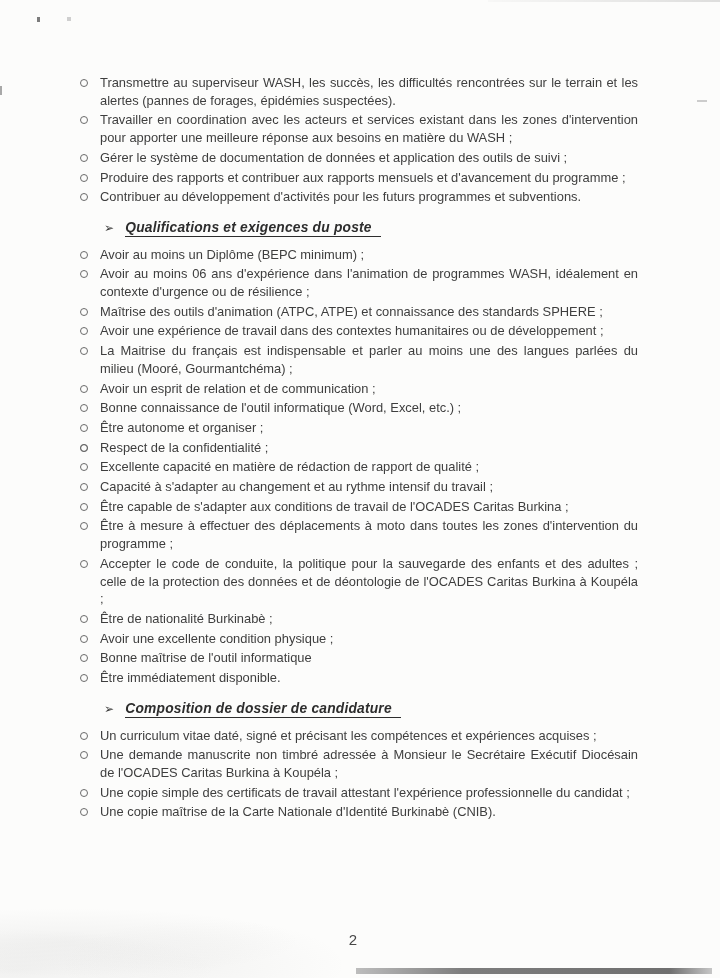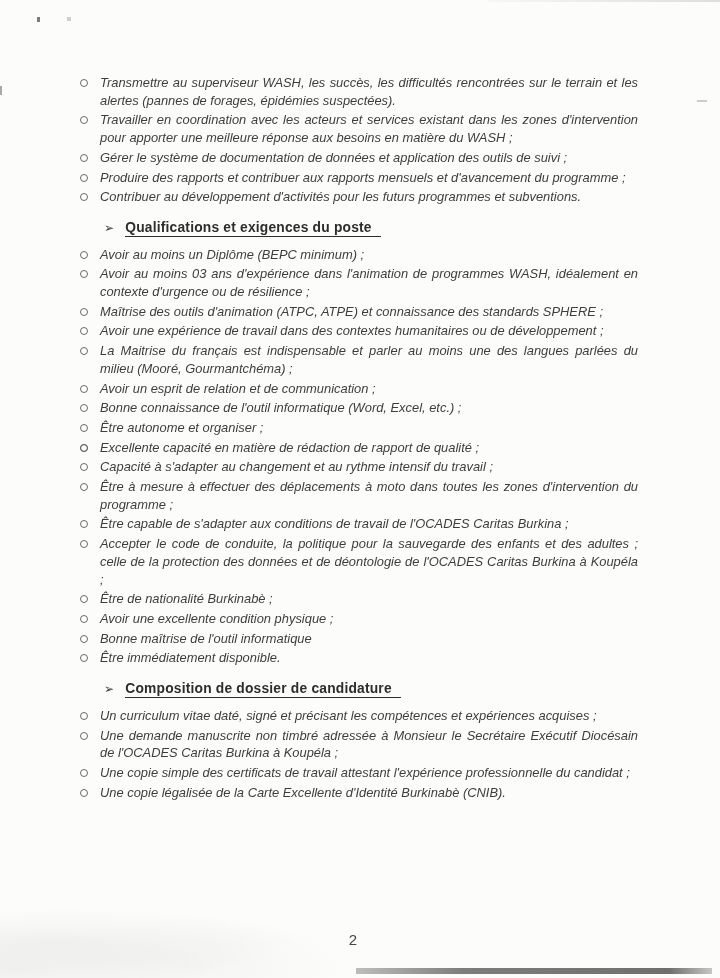--- a/index.html
+++ b/index.html
@@ -7,28 +7,28 @@
     width:720px; height:978px;
     background:#fcfcfb;
     font-family:"Liberation Sans","DejaVu Sans",sans-serif;
     position:relative; overflow:hidden;
   }
   .content {
     position:absolute; left:78px; top:74px; width:560px;
     color:#3e3e3e; font-size:12.9px; line-height:17.7px;
   }
   ul.list { list-style:none; margin:0; padding:0; }
-  li.item { position:relative; padding-left:22px; text-align:justify; margin-bottom:2px;font-style:italic; }
+  li.item { position:relative; padding-left:22px; text-align:justify; margin-bottom:2px; }
   li.item .b {
     position:absolute; left:2px; top:5px; width:6px; height:6px;
     border:1.3px solid #6b6b6b; border-radius:50%; background:transparent;
   }
   .heading { margin:13px 0 8px 26px; font-weight:bold; color:#2d2d2d; font-size:13.8px; letter-spacing:.2px; }
   .heading .arrow { margin-right:11px; font-weight:normal; font-size:12px; color:#3a3a3a; }
-  .heading .htext { border-bottom:1.6px solid #2d2d2d; padding-bottom:1px; padding-right:9px; }
+  .heading .htext { border-bottom:1.6px solid #2d2d2d; padding-bottom:1px; padding-right:9px;font-style:italic; }
   .page-number { position:absolute; left:0; top:931px; width:706px; text-align:center; font-size:15px; color:#474747; }
   .bottom-bar {
     position:absolute; left:356px; top:968px; width:356px; height:6px;
     background:linear-gradient(to right,#bdbdbd,#7d7d7d 30%,#6f6f6f 88%,#c6c6c6);
   }
   .top-edge {
     position:absolute; left:488px; top:0; width:232px; height:2px;
     background:linear-gradient(to right, rgba(0,0,0,0.02), rgba(0,0,0,0.12));
   }
   .speck { position:absolute; }
@@ -63,46 +63,47 @@
     <li class="item"><span class="b"></span><span>Produire des rapports et contribuer aux rapports mensuels et d'avancement du programme ;</span></li>
     <li class="item"><span class="b"></span><span>Contribuer au développement d'activités pour les futurs programmes et subventions.</span></li>
   </ul>
 
   <div class="heading">
     <span class="arrow">➢</span><span class="htext">Qualifications et exigences du poste</span>
   </div>
 
   <ul class="list">
     <li class="item"><span class="b"></span><span>Avoir au moins un Diplôme (BEPC minimum) ;</span></li>
-    <li class="item"><span class="b"></span><span>Avoir au moins 03 ans d'expérience dans l'animation de programmes WASH, idéalement en contexte d'urgence ou de résilience ;</span></li>
+    <li class="item"><span class="b"></span><span>Avoir au moins 06 ans d'expérience dans l'animation de programmes WASH, idéalement en contexte d'urgence ou de résilience ;</span></li>
     <li class="item"><span class="b"></span><span>Maîtrise des outils d'animation (ATPC, ATPE) et connaissance des standards SPHERE ;</span></li>
     <li class="item"><span class="b"></span><span>Avoir une expérience de travail dans des contextes humanitaires ou de développement ;</span></li>
     <li class="item"><span class="b"></span><span>La Maitrise du français est indispensable et parler au moins une des langues parlées du milieu (Mooré, Gourmantchéma) ;</span></li>
     <li class="item"><span class="b"></span><span>Avoir un esprit de relation et de communication ;</span></li>
     <li class="item"><span class="b"></span><span>Bonne connaissance de l'outil informatique (Word, Excel, etc.) ;</span></li>
     <li class="item"><span class="b"></span><span>Être autonome et organiser ;</span></li>
     <li class="item"><span class="b"></span></li>
+    <li class="item"><span class="b"></span><span>Respect de la confidentialité ;</span></li>
     <li class="item"><span class="b"></span><span>Excellente capacité en matière de rédaction de rapport de qualité ;</span></li>
     <li class="item"><span class="b"></span><span>Capacité à s'adapter au changement et au rythme intensif du travail ;</span></li>
+    <li class="item"><span class="b"></span><span>Être capable de s'adapter aux conditions de travail de l'OCADES Caritas Burkina ;</span></li>
     <li class="item"><span class="b"></span><span>Être à mesure à effectuer des déplacements à moto dans toutes les zones d'intervention du programme ;</span></li>
-    <li class="item"><span class="b"></span><span>Être capable de s'adapter aux conditions de travail de l'OCADES Caritas Burkina ;</span></li>
     <li class="item"><span class="b"></span><span>Accepter le code de conduite, la politique pour la sauvegarde des enfants et des adultes ; celle de la protection des données et de déontologie de l'OCADES Caritas Burkina à Koupéla ;</span></li>
     <li class="item"><span class="b"></span><span>Être de nationalité Burkinabè ;</span></li>
     <li class="item"><span class="b"></span><span>Avoir une excellente condition physique ;</span></li>
     <li class="item"><span class="b"></span><span>Bonne maîtrise de l'outil informatique</span></li>
     <li class="item"><span class="b"></span><span>Être immédiatement disponible.</span></li>
   </ul>
 
   <div class="heading">
     <span class="arrow">➢</span><span class="htext">Composition de dossier de candidature</span>
   </div>
 
   <ul class="list">
     <li class="item"><span class="b"></span><span>Un curriculum vitae daté, signé et précisant les compétences et expériences acquises ;</span></li>
     <li class="item"><span class="b"></span><span>Une demande manuscrite non timbré adressée à Monsieur le Secrétaire Exécutif Diocésain de l'OCADES Caritas Burkina à Koupéla ;</span></li>
     <li class="item"><span class="b"></span><span>Une copie simple des certificats de travail attestant l'expérience professionnelle du candidat ;</span></li>
-    <li class="item"><span class="b"></span><span>Une copie légalisée de la Carte Excellente d'Identité Burkinabè (CNIB).</span></li>
+    <li class="item"><span class="b"></span><span>Une copie maîtrise de la Carte Nationale d'Identité Burkinabè (CNIB).</span></li>
   </ul>
 
 </div>
 
 <div class="page-number">2</div>
 <div class="bottom-bar"></div>
 
 </body></html>

